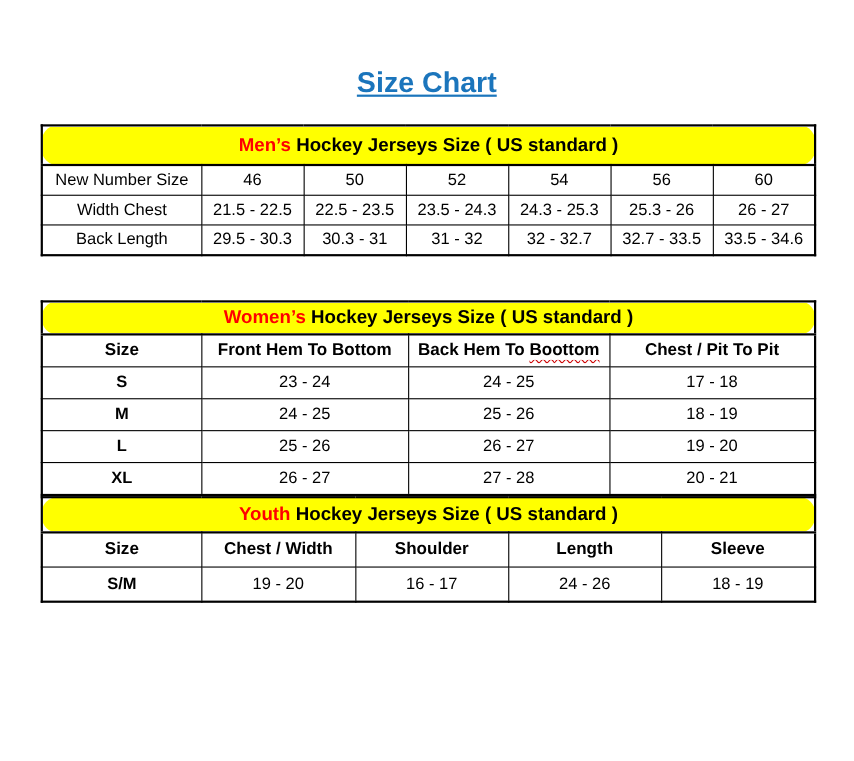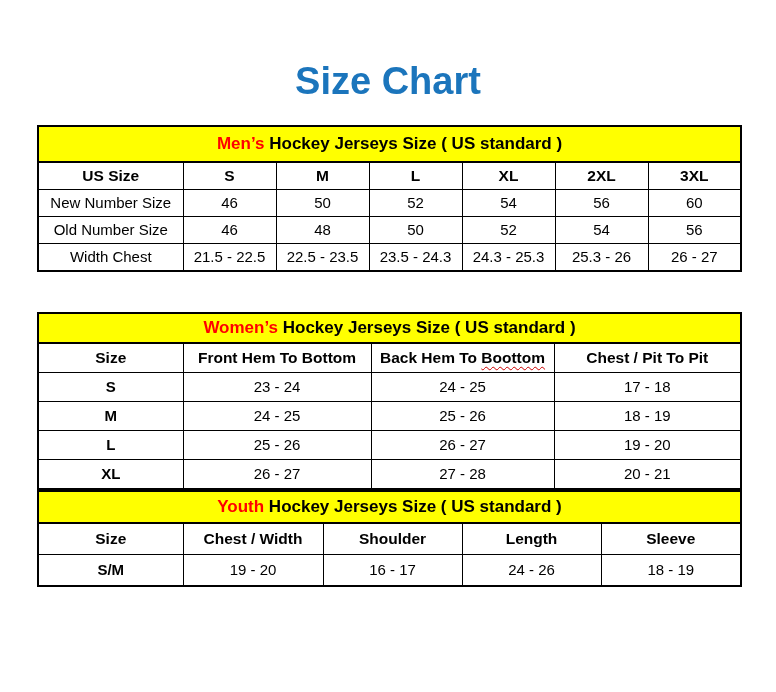--- a/index.html
+++ b/index.html
@@ -9,24 +9,25 @@
     background: #ffffff;
     font-family: "Liberation Sans", sans-serif;
     color: #000000;
     overflow: hidden;
   }
   .page-title {
     margin: 0;
     padding-top: 60px;
     padding-bottom: 22px;
     text-align: center;
-    font-size: 38px;
+    font-size: 26px;
     font-weight: bold;
     color: #1B75BC;
     letter-spacing: 0px;
+    text-decoration: underline;
   }
   .tables-wrap { width: 703px; margin-left: 37px; }
   table {
     border-collapse: collapse;
     width: 703px;
     table-layout: fixed;
     border: 2px solid #000;
   }
   td, th {
     border: 1px solid #000;
@@ -37,20 +38,21 @@
     line-height: 20px;
     overflow: hidden;
     white-space: nowrap;
   }
   .banner-cell {
     background: #FFFF00;
     font-weight: bold;
     font-size: 17px;
     padding: 7px 2px;
     border-bottom: 2px solid #000;
+    border-radius: 14px;
   }
   .red { color: #FF0000; }
   th { font-weight: bold; font-size: 15.5px; }
   .bold { font-weight: bold; }
   .sic {
     text-decoration-line: underline;
     text-decoration-style: wavy;
     text-decoration-color: #CC0000;
     text-decoration-thickness: 1px;
     text-underline-offset: 3px;
@@ -75,54 +77,45 @@
         <col style="width:93px">
       <col style="width:93px">
         <col style="width:93px">
         <col style="width:93px">
     </colgroup>
     <tbody>
         <tr>
       <td class="banner-cell" colspan="7"><span class="red">Men’s</span><span> Hockey Jerseys Size ( US standard )</span></td>
     </tr>
     <tr>
-      <th>US Size</th>
-      <th>S</th>
-      <th>M</th>
-      <th>L</th>
-      <th>XL</th>
-      <th>2XL</th>
-      <th>3XL</th>
-    </tr>
-    <tr>
       <td>New Number Size</td>
       <td>46</td>
       <td>50</td>
       <td>52</td>
       <td>54</td>
       <td>56</td>
       <td>60</td>
     </tr>
     <tr>
-      <td>Old Number Size</td>
-      <td>46</td>
-      <td>48</td>
-      <td>50</td>
-      <td>52</td>
-      <td>54</td>
-      <td>56</td>
-    </tr>
-    <tr>
       <td>Width Chest</td>
       <td>21.5 - 22.5</td>
       <td>22.5 - 23.5</td>
       <td>23.5 - 24.3</td>
       <td>24.3 - 25.3</td>
       <td>25.3 - 26</td>
       <td>26 - 27</td>
+    </tr>
+    <tr>
+      <td>Back Length</td>
+      <td>29.5 - 30.3</td>
+      <td>30.3 - 31</td>
+      <td>31 - 32</td>
+      <td>32 - 32.7</td>
+      <td>32.7 - 33.5</td>
+      <td>33.5 - 34.6</td>
     </tr>
   </tbody>
     </table>
 
   <table class="t-womens">
     <colgroup>
       <col style="width:145px">
         <col style="width:188px">
         <col style="width:183px">
         <col style="width:187px">

